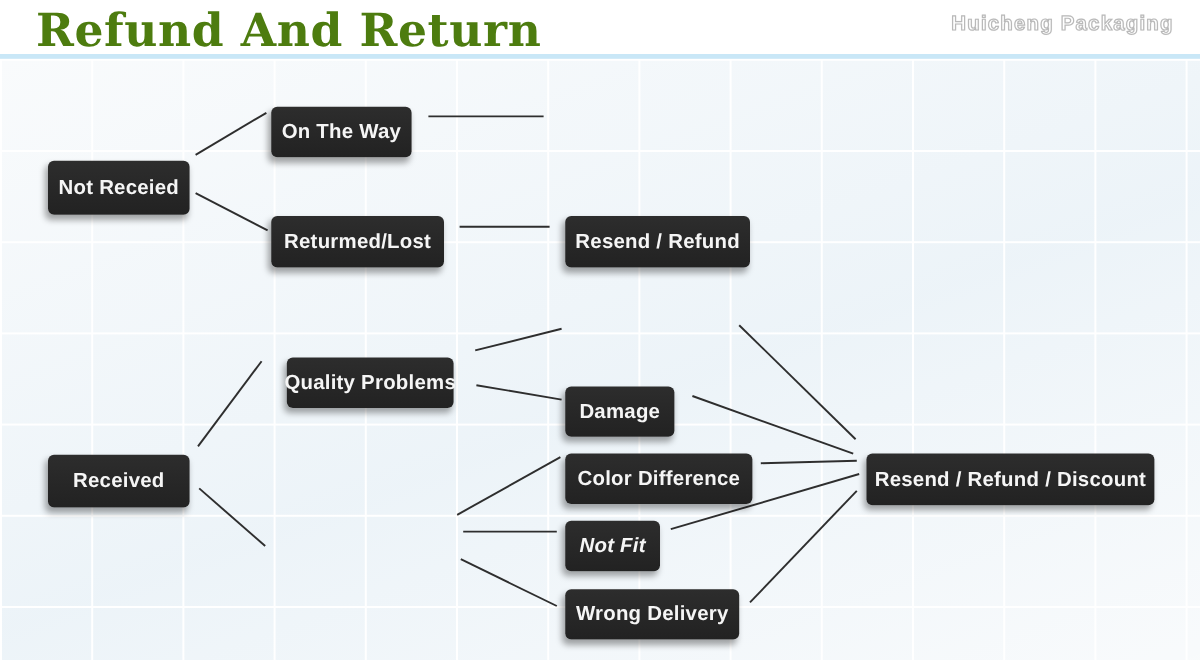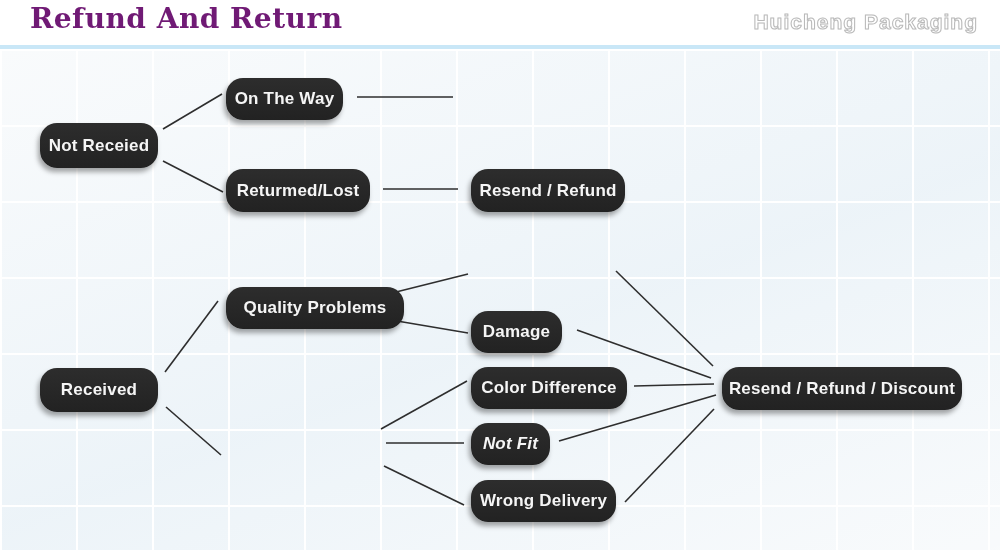--- a/index.html
+++ b/index.html
@@ -8,26 +8,26 @@
     font-family:"Liberation Sans",sans-serif;background:#ffffff;
   }
   
   .header{
     position:absolute;top:0;left:0;width:1000px;height:45px;
     background:#ffffff;z-index:5;
   }
   .page-title{
     position:absolute;left:30px;top:2px;margin:0;
     font-family:"DejaVu Serif","Liberation Serif",serif;
-    font-size:28px;font-weight:600;color:#701a75;letter-spacing:0.5px;
+    font-size:38px;font-weight:600;color:#4d7c0f;letter-spacing:0.5px;
     white-space:nowrap;
   }
   .brand{
     position:absolute;right:22px;top:10px;
-    font-size:21px;font-weight:bold;letter-spacing:1px;
+    font-size:17px;font-weight:bold;letter-spacing:1px;
     color:#ffffff;
     -webkit-text-stroke:1px #b9b9b9;
     text-shadow:0 0 1px #cccccc;
     white-space:nowrap;
   }
   .divider{
     position:absolute;top:45px;left:0;width:1000px;height:4px;
     background:#c9e7f7;z-index:5;
   }
   
@@ -42,23 +42,23 @@
   }
   
   .canvas{position:absolute;top:0;left:0;width:1000px;height:550px;z-index:2;}
   .connector-layer{position:absolute;top:0;left:0;width:1000px;height:550px;}
   .connector-layer line{stroke:#2e2e2e;stroke-width:1.6;}
   .node{
     position:absolute;box-sizing:border-box;
     display:flex;align-items:center;justify-content:center;
     background:linear-gradient(#2d2d2d,#222222);
     color:#f5f5f5;font-size:17px;font-weight:600;letter-spacing:0.2px;
-    border-radius:17px;
+    border-radius:5px;
     box-shadow:-2px 4px 5px rgba(0,0,0,0.35);
-    white-space:nowrap;text-align:left;
+    white-space:nowrap;text-align:left;margin-top:11px;
   }
 </style>
 </head>
 <body>
 
 <div class="grid-bg"></div>
 
 <div class="canvas">
   <svg class="connector-layer" viewBox="0 0 1000 550" xmlns="http://www.w3.org/2000/svg">
       <line x1="163" y1="129" x2="222" y2="94"></line>
@@ -76,21 +76,21 @@
       <line x1="384" y1="466" x2="464" y2="505"></line>
       <line x1="634" y1="386" x2="714" y2="384"></line>
       <line x1="559" y1="441" x2="716" y2="395"></line>
       <line x1="625" y1="502" x2="714" y2="409"></line>
     </svg>
 
 <div class="node" style="left: 40px; top: 123px; width: 118px; height: 45px;">Not Receied</div>
     <div class="node" style="left: 226px; top: 78px; width: 117px; height: 42px;">On The Way</div>
     <div class="node" style="left: 226px; top: 169px; width: 144px; height: 43px;">Returmed/Lost</div>
     <div class="node" style="left: 471px; top: 169px; width: 154px; height: 43px;">Resend / Refund</div>
-    <div class="node" style="left: 226px; top: 287px; width: 178px; height: 42px;">Quality Problems</div>
+    <div class="node" style="left: 239px; top: 287px; width: 139px; height: 42px;">Quality Problems</div>
     <div class="node" style="left: 471px; top: 311px; width: 91px; height: 42px;">Damage</div>
     <div class="node" style="left: 40px; top: 368px; width: 118px; height: 44px;">Received</div>
     <div class="node" style="left: 471px; top: 367px; width: 156px; height: 42px;">Color Difference</div>
     <div class="node" style="left: 471px; top: 423px; width: 79px; height: 42px; font-style: italic;">Not Fit</div>
     <div class="node" style="left: 471px; top: 480px; width: 145px; height: 42px;">Wrong Delivery</div>
     <div class="node" style="left: 722px; top: 367px; width: 240px; height: 43px;">Resend / Refund / Discount</div>
   </div>
 
 <div class="header">
   <h1 class="page-title">Refund And Return</h1>

